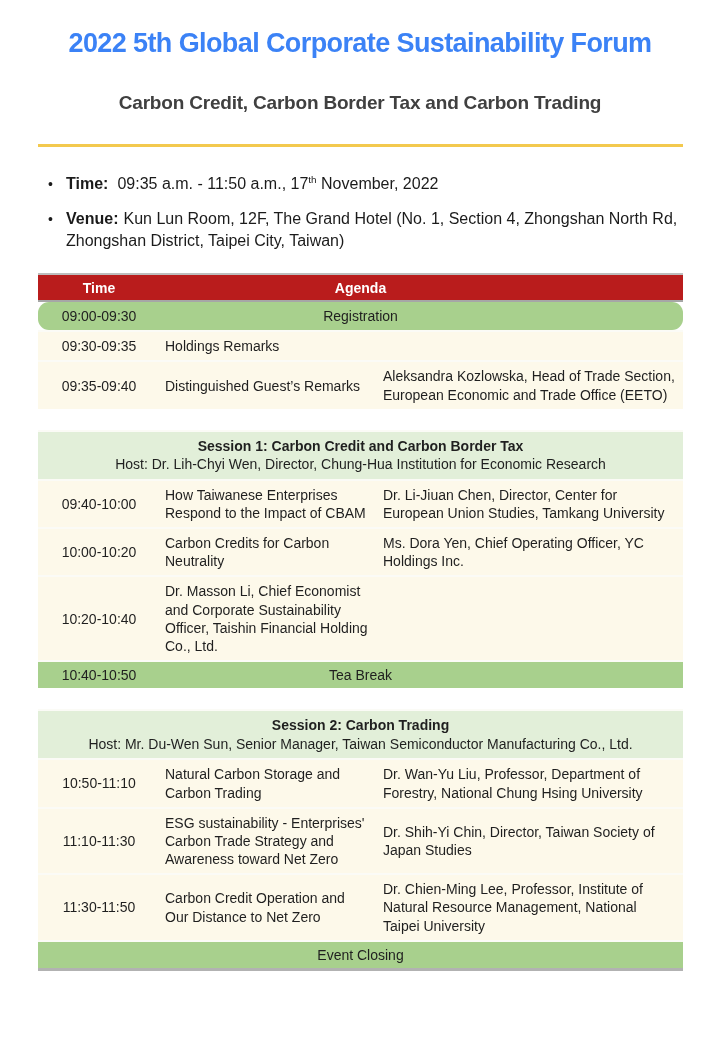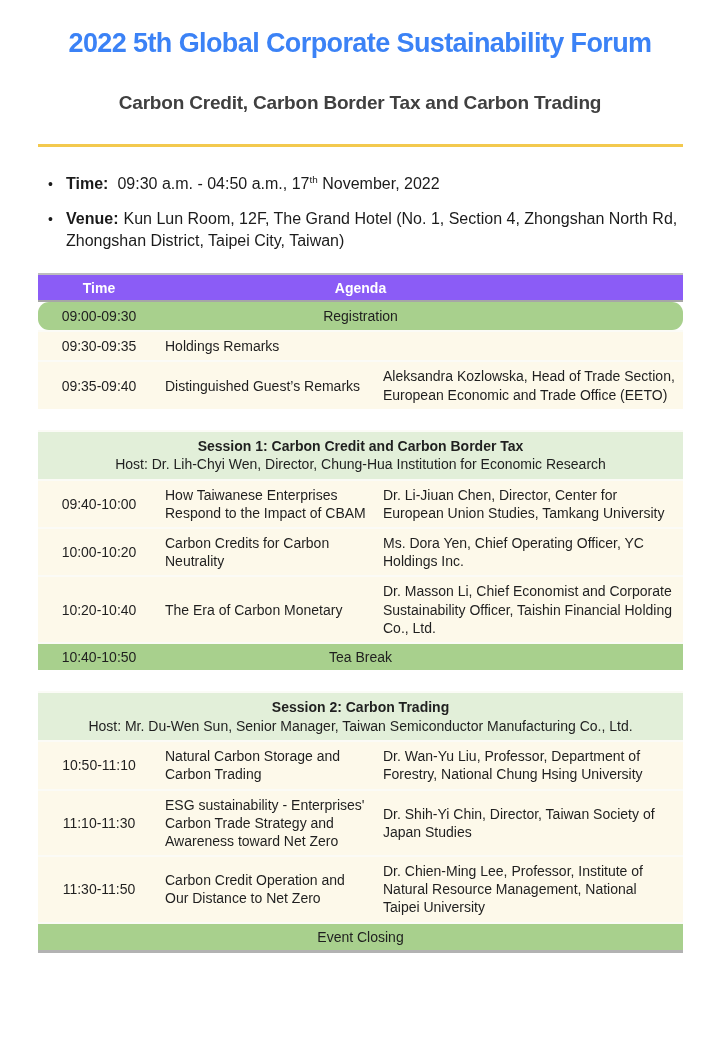--- a/index.html
+++ b/index.html
@@ -31,21 +31,21 @@
   .agenda {
     margin:21px 0 0 38px; width:645px; font-size:14px; color:#1f1f1f;
     border-top:2px solid #bdbdbd; border-bottom:3px solid #b2b2b2;
   }
   .row { box-sizing:border-box; }
   .row + .row { border-top:2px solid #FBFBF6; }
   .row.head + .row { border-top:none;border-radius:11px; }
 
   .row.head {
     position:relative; height:27px; display:flex; align-items:center;
-    background:#8b5cf6; color:#ffffff; font-weight:bold;
+    background:#b91c1c; color:#ffffff; font-weight:bold;
     border-bottom:2px solid #a6a6a6;
   }
   .th-time { position:absolute; left:0; width:122px; text-align:center; }
   .th-agenda { width:100%; text-align:center; }
 
   .row.break {
     position:relative; background:#A8D08D; display:flex; align-items:center;
     justify-content:center; min-height:28px; padding:4px 0; line-height:1.3;
   }
   .row.break .cell-time { position:absolute; left:0; width:122px; text-align:center; }
@@ -66,21 +66,21 @@
 
 <div class="page">
 
   <h1 class="title">2022 5th Global Corporate Sustainability Forum</h1>
   <h2 class="subtitle">Carbon Credit, Carbon Border Tax and Carbon Trading</h2>
   <div class="divider"></div>
 
   <ul class="details">
     <li class="detail">
       <span class="bullet">•</span>
-      <span class="detail-text"><span class="dlabel">Time:</span><span class="dval dval-time"><span>09:30 a.m. - 04:50 a.m., 17</span><sup>th</sup><span> November, 2022</span></span></span>
+      <span class="detail-text"><span class="dlabel">Time:</span><span class="dval dval-time"><span>09:35 a.m. - 11:50 a.m., 17</span><sup>th</sup><span> November, 2022</span></span></span>
     </li>
     <li class="detail">
       <span class="bullet">•</span>
       <span class="detail-text"><span class="dlabel">Venue:</span><span class="dval">Kun Lun Room, 12F, The Grand Hotel (No. 1, Section 4, Zhongshan North Rd, Zhongshan District, Taipei City, Taiwan)</span></span>
     </li>
   </ul>
 
   <div class="agenda">
 
     <div class="row head">
@@ -116,21 +116,20 @@
     </div>
 
     <div class="row regular">
       <span class="cell-time">10:00-10:20</span>
       <span class="cell-topic">Carbon Credits for Carbon Neutrality</span>
       <span class="cell-speaker">Ms. Dora Yen, Chief Operating Officer, YC Holdings Inc.</span>
     </div>
 
     <div class="row regular">
       <span class="cell-time">10:20-10:40</span>
-      <span class="cell-topic">The Era of Carbon Monetary</span>
       <span class="cell-speaker">Dr. Masson Li, Chief Economist and Corporate Sustainability Officer, Taishin Financial Holding Co., Ltd.</span>
     </div>
 
     <div class="row break">
       <span class="cell-time">10:40-10:50</span>
       <span class="break-label">Tea Break</span>
     </div>
 
     <div class="row session">
       <span class="s-title">Session 2: Carbon Trading</span>

